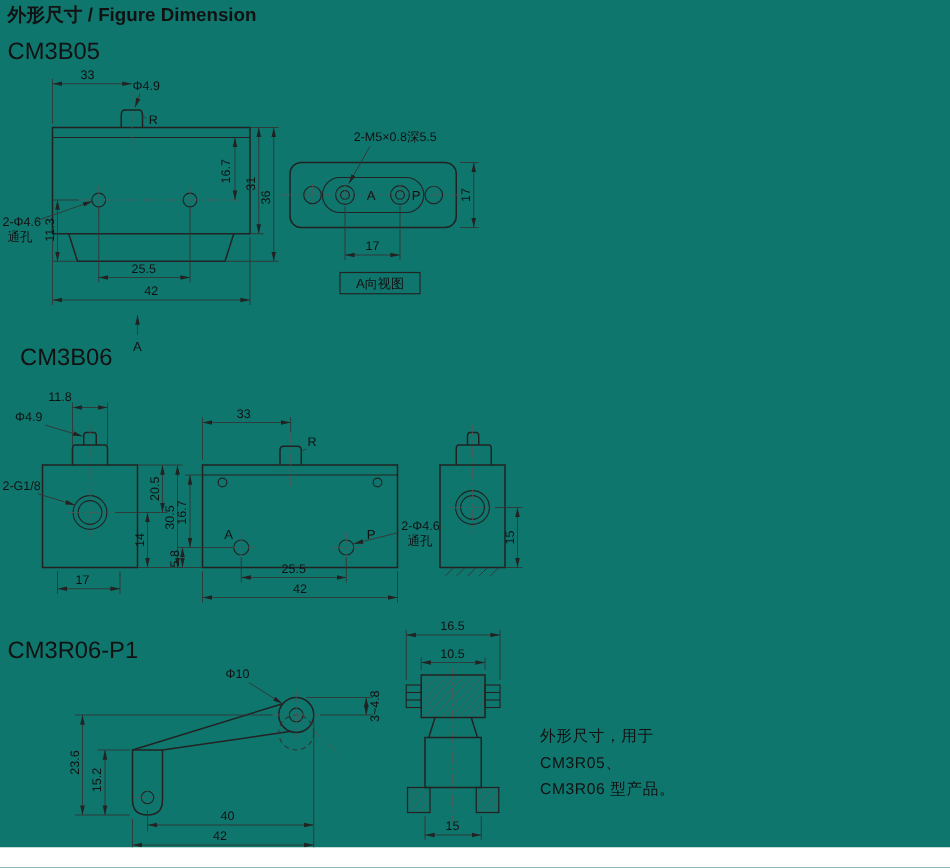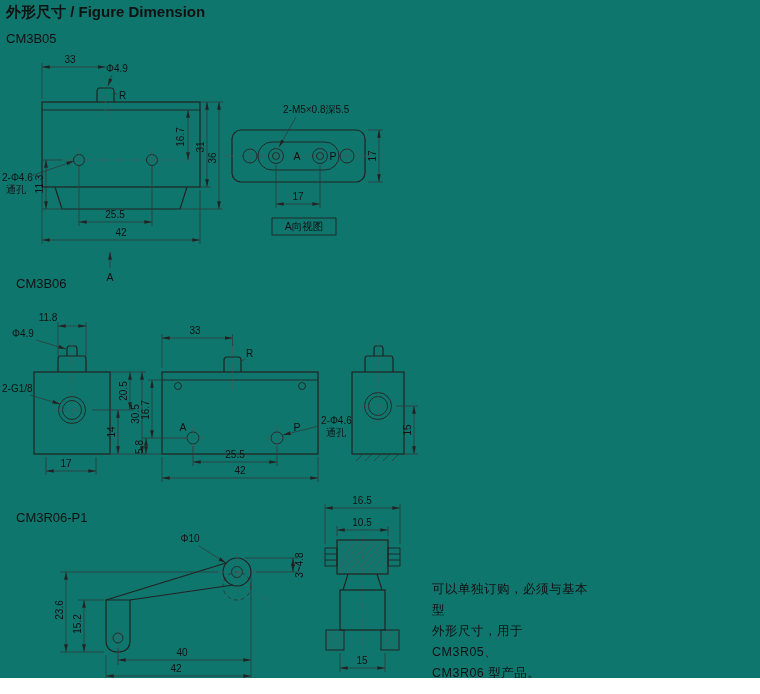--- a/index.html
+++ b/index.html
@@ -1,38 +1,38 @@
 <!DOCTYPE html>
 <html><head>
 <meta charset="utf-8">
 <style>
   html,body{margin:0;padding:0;background:#fff;}
   body{font-family:"Liberation Sans","DejaVu Sans",sans-serif;color:#111;}
   .page{position:relative;width:760px;height:678px;background:#0f766e;overflow:hidden;}
   .title{position:absolute;left:6px;top:3px;font-size:15px;font-weight:bold;}
-  .sec-label{position:absolute;font-size:13px;}
+  .sec-label{position:absolute;font-size:19px;}
   .note{position:absolute;left:432px;top:579px;width:158px;font-size:12.5px;line-height:21px;letter-spacing:.5px;}
   svg{position:absolute;left:0;top:0;}
   .ol{fill:none;stroke:#222;stroke-width:1.2;}
   .o2{fill:none;stroke:#222;stroke-width:.9;}
   .dm{fill:none;stroke:#333;stroke-width:.7;}
   .cl{fill:none;stroke:#555;stroke-width:.6;stroke-dasharray:9 3 2 3;}
   .dsh{fill:none;stroke:#333;stroke-width:.9;stroke-dasharray:4 3;}
   text.d{font-size:10px;fill:#111;}
   text.lbl{font-size:10.5px;fill:#111;}
 </style>
 </head>
 <body>
 
 <div class="page">
 
   <div class="title">外形尺寸 / Figure Dimension</div>
   <div class="sec-label" style="left:6px;top:31px">CM3B05</div>
   <div class="sec-label" style="left:16px;top:276px">CM3B06</div>
-  <div class="sec-label" style="left:16px;top:510px">CM3R06-P1</div>
+  <div class="sec-label" style="left:6px;top:510px">CM3R06-P1</div>
 
   <svg width="760" height="694" viewBox="0 0 760 694">
     <defs>
       <marker id="arr" viewBox="0 0 10 6" markerWidth="11" markerHeight="7" refX="10" refY="3" orient="auto-start-reverse">
         <path d="M0,0.6 L10,3 L0,5.4 Z" fill="#222"></path>
       </marker>
       <pattern id="hatch" width="5" height="5" patternUnits="userSpaceOnUse" patternTransform="rotate(45)">
         <line x1="0" y1="0" x2="0" y2="5" stroke="#555" stroke-width="1"></line>
       </pattern>
     </defs>
@@ -262,18 +262,17 @@
       <rect x="326" y="630" width="18" height="20" fill="url(#hatch)" stroke="#222" stroke-width="1"></rect>
       <rect x="381" y="630" width="18" height="20" fill="url(#hatch)" stroke="#222" stroke-width="1"></rect>
       <line class="dm" x1="340" y1="653" x2="340" y2="672"></line>
       <line class="dm" x1="385" y1="653" x2="385" y2="672"></line>
       <line class="dm" x1="340" y1="668" x2="385" y2="668" marker-start="url(#arr)" marker-end="url(#arr)"></line>
       <text class="d" x="362" y="664" text-anchor="middle">15</text>
     </g>
   </svg>
 
   <div class="note">
-    <div>可以单独订购，必须与基本型</div>
     <div>外形尺寸，用于 CM3R05、</div>
     <div>CM3R06 型产品。</div>
   </div>
 
 </div>
 
 </body></html>

